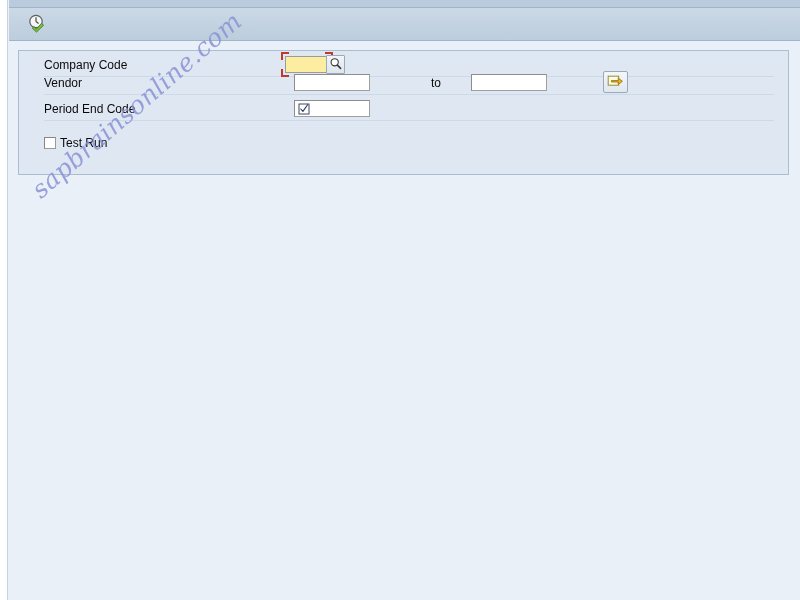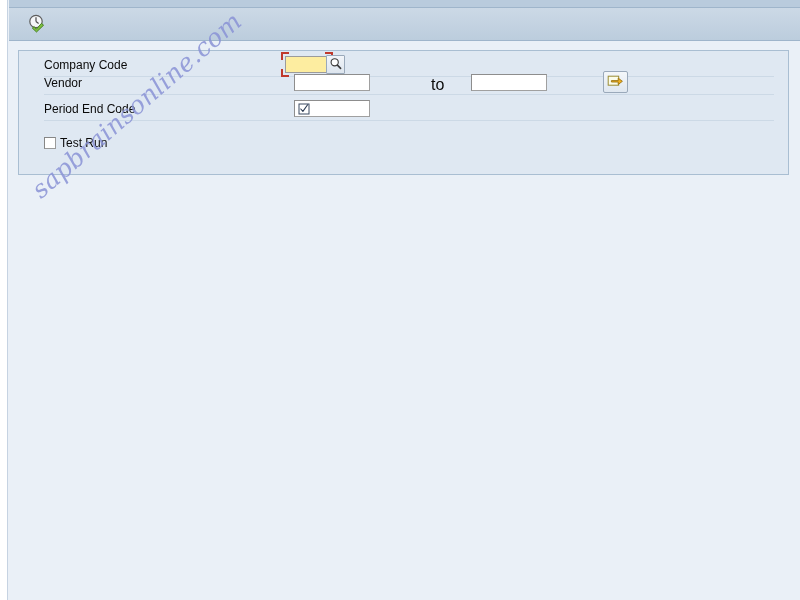--- a/index.html
+++ b/index.html
@@ -187,21 +187,21 @@
     border: 1px solid #9aa9ba;
     border-radius: 2px;
     display: flex; align-items: center; justify-content: center;
     cursor: pointer;
     padding: 0;
   }
 
   
   .to-label {
     position: absolute;
-    font-size: 16px;
+    font-size: 12px;
     color: #0a0a0a;
   }
 
   
   .date-glyph {
     position: absolute;
     width: 13px; height: 13px;
     display: flex; align-items: center; justify-content: center;
     cursor: pointer;
   }

